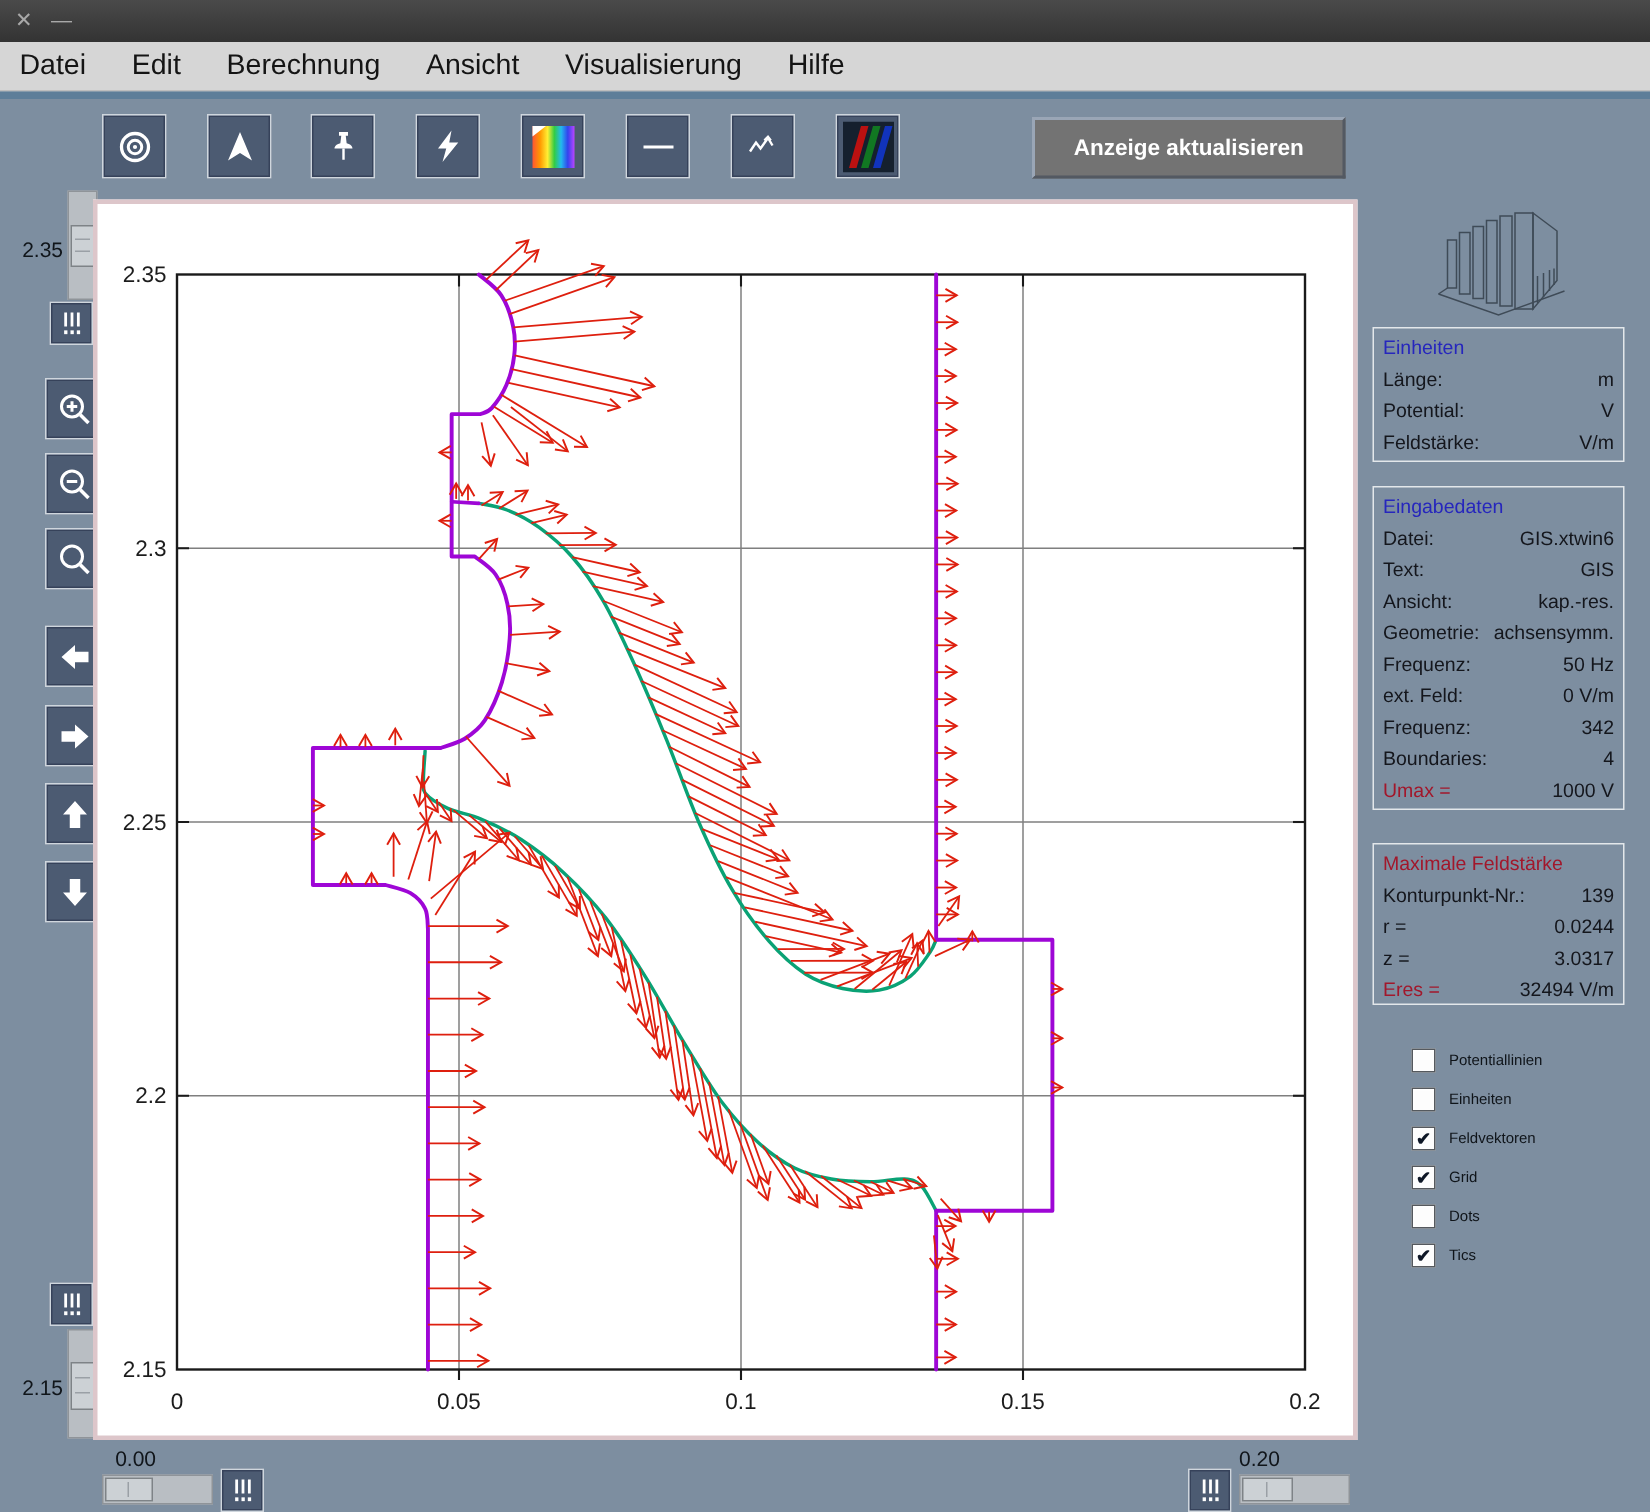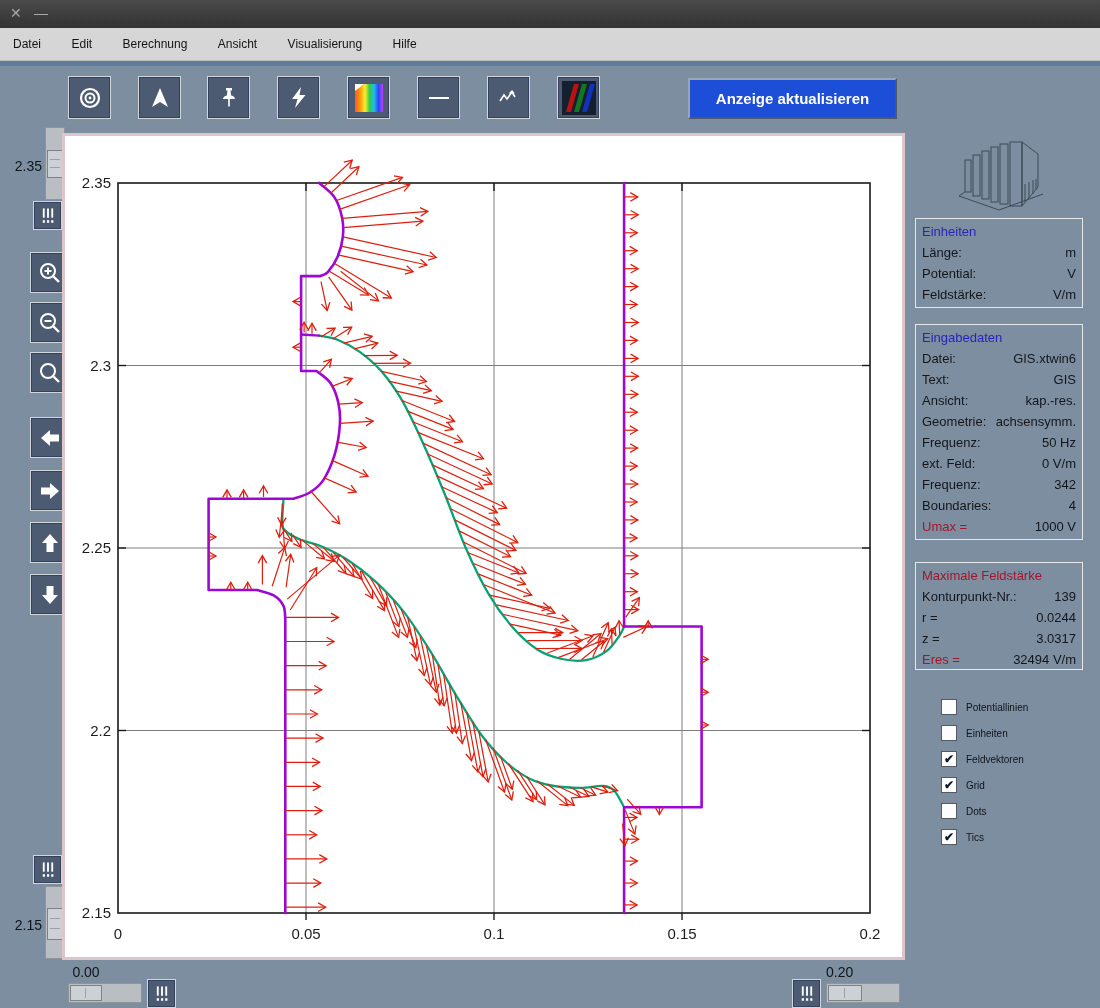--- a/index.html
+++ b/index.html
@@ -8,26 +8,26 @@
        -webkit-font-smoothing:antialiased;}
   .abs{position:absolute;}
   
   #titlebar{left:0;top:0;width:1100px;height:28px;
     background:linear-gradient(#4a4a4a,#333333);color:#e4e4e4;}
   #titlebar .ctl{position:absolute;top:5px;font-size:14px;color:#a8a8a8;line-height:16px;}
   #title-text{position:absolute;left:0;right:0;top:6px;text-align:center;font-size:13px;color:#e8e8e8;}
   
   #menubar{left:0;top:28px;width:1100px;height:32px;background:#d6d6d6;
     border-bottom:1px solid #bdbdbd;}
-  #menubar .mitem{display:inline-block;padding:0 13px;line-height:32px;font-size:12px;color:#141414;}
+  #menubar .mitem{display:inline-block;padding:0 13px;line-height:32px;font-size:19px;color:#141414;}
   #accent-strip{left:0;top:61px;width:1100px;height:5px;background:#5e7e99;}
   
   .tool-btn{width:41px;height:41px;background:#4c5b72;border:1px solid #cfd6dd;
     box-shadow:inset 0 0 0 1px #36425a;display:flex;align-items:center;justify-content:center;}
-  #update-btn{left:688px;top:78px;width:205px;height:37px;background:#1d4ed8;
+  #update-btn{left:688px;top:78px;width:205px;height:37px;background:#737373;
     border:2px outset #9aa6b6;color:#fff;font-weight:bold;font-size:15px;
     display:flex;align-items:center;justify-content:center;}
   
   .sq-btn{background:#4c5b72;border:1px solid #cfd6dd;box-shadow:inset 0 0 0 1px #36425a;
     display:flex;align-items:center;justify-content:center;}
   .nav-btn{width:37px;height:39px;}
   .v-track{width:18px;background:#b9bec3;border:1px solid #8f9499;}
   .v-thumb{position:absolute;left:1px;width:14px;background:#ccd1d5;
     border:1px solid #7e8archive387;border:1px solid #7e8387;}
   .slider-label{font-size:14px;color:#10151a;text-align:right;}
@@ -547,21 +547,21 @@
     <div class="chk-item">
       <span class="chk-box"></span>
       <span class="chk-label">Dots</span>
     </div>
     <div class="chk-item">
       <span class="chk-box">✔</span>
       <span class="chk-label">Tics</span>
     </div>
   </div>
 
-<span class="abs slider-label" style="left:68px;top:964px;width:36px;text-align:center;">0.00</span>
+<span class="abs slider-label" style="left:68px;top:964px;width:36px;text-align:right;">0.00</span>
 <div class="abs h-track" style="left:68px;top:983px;width:72px;">
   <div class="h-thumb" style="left:1px;width:30px;">
     <div class="thumb-ridge" style="top:2px;bottom:2px;left:14px;width:1px;"></div>
   </div>
 </div>
 <div class="abs sq-btn" style="left:147px;top:979px;width:27px;height:27px;">
   <svg width="22" height="22" viewBox="0 0 26 26">
     <g stroke="#fff" stroke-width="2.2">
         <line x1="8" y1="4" x2="8" y2="15"></line>
         <line x1="13" y1="4" x2="13" y2="15"></line>

